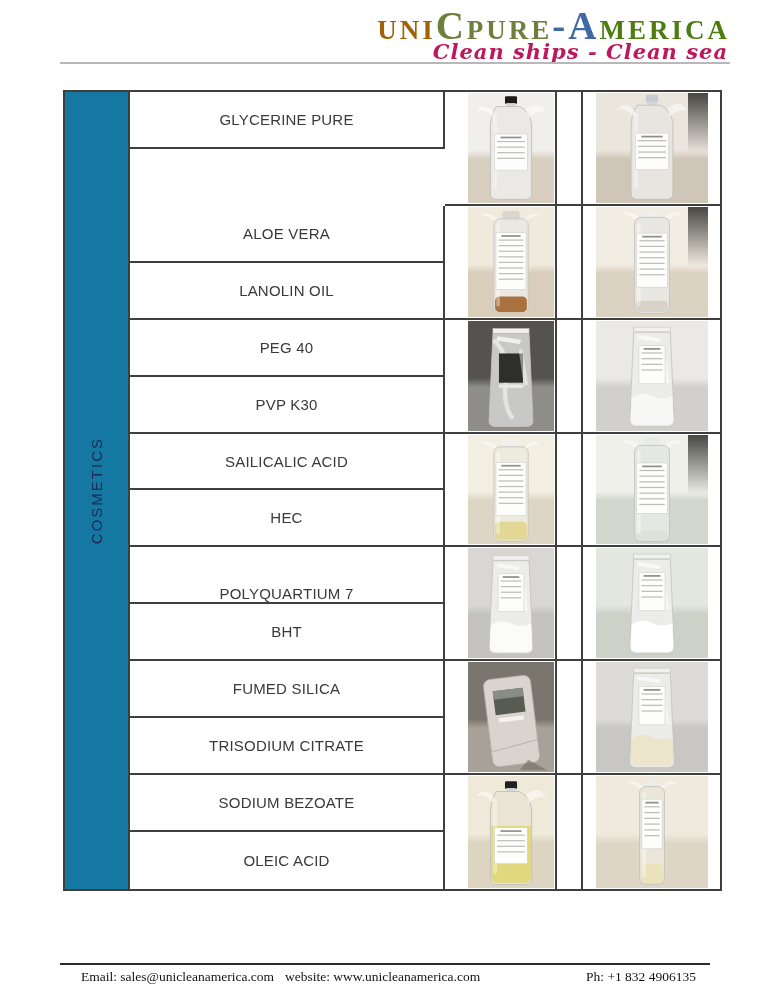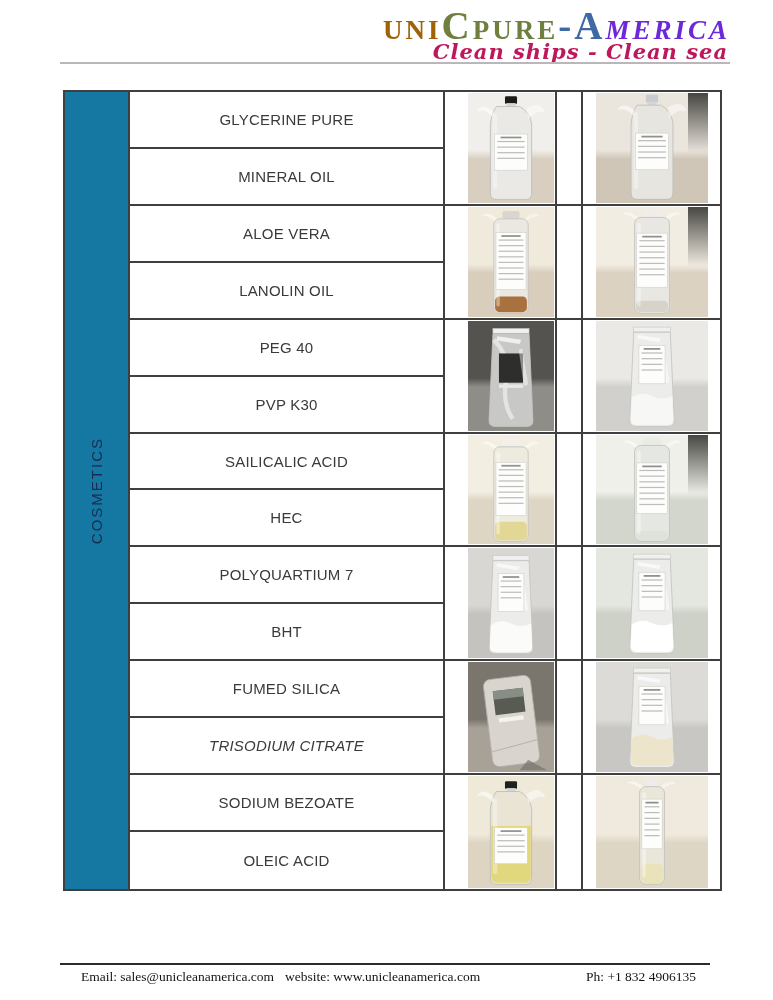--- a/index.html
+++ b/index.html
@@ -43,64 +43,61 @@
   .f-web{position:absolute;left:237px;}
   .f-ph{position:absolute;right:2px;}
 </style>
 </head>
 <body>
 
 <div class="page">
 
   <header>
     <div class="logo">
-      <span class="g sm" style="color: #a16207;">UNI</span><span class="g lg" style="color: rgb(111, 127, 62);">C</span><span class="g sm" style="color: rgb(111, 127, 62);">PURE</span><span class="b lg" style="color: rgb(61, 106, 164);">-</span><span class="b lg" style="color: rgb(61, 106, 164);">A</span><span class="b sm" style="color: #6d28d9; font-style: italic;">MERICA</span>
+      <span class="g sm" style="color: #a16207;">UNI</span><span class="g lg" style="color: rgb(111, 127, 62);">C</span><span class="g sm" style="color: rgb(111, 127, 62);">PURE</span><span class="b lg" style="color: rgb(61, 106, 164);">-</span><span class="b lg" style="color: rgb(61, 106, 164);">A</span><span class="b sm" style="color: #4d7c0f;">MERICA</span>
     </div>
     <div class="tagline" style="color: #be185d;">Clean ships - Clean sea</div>
     <div class="header-rule" style="background: rgb(184, 184, 184);"></div>
   </header>
 
   <main class="catalog">
       <div class="cell cat-cell no-bb" style="grid-area: 1 / 1 / span 14; background: rgb(20, 120, 163);">
         <span class="cat-label" style="color: rgb(28, 43, 80);">COSMETICS</span>
       </div>
       <div class="cell name-cell" style="grid-area: 1 / 2;">
         <span>GLYCERINE PURE</span>
       </div>
-      <div class="cell name-cell" style="grid-area: 2 / 2;">
-        <span>MINERAL OIL</span>
-      </div>
       <div class="cell name-cell" style="grid-area: 3 / 2;">
         <span>ALOE VERA</span>
       </div>
       <div class="cell name-cell" style="grid-area: 4 / 2;">
         <span>LANOLIN OIL</span>
       </div>
       <div class="cell name-cell" style="grid-area: 5 / 2;">
         <span>PEG 40</span>
       </div>
       <div class="cell name-cell" style="grid-area: 6 / 2;">
         <span>PVP K30</span>
       </div>
       <div class="cell name-cell" style="grid-area: 7 / 2; text-align: center;">
         <span>SAILICALIC ACID</span>
       </div>
       <div class="cell name-cell" style="grid-area: 8 / 2;">
         <span>HEC</span>
       </div>
-      <div class="cell name-cell" style="grid-area: 9 / 2;">
+      <div class="cell name-cell" style="grid-area: 9 / 2; align-items: flex-end;">
         <span>POLYQUARTIUM 7</span>
       </div>
       <div class="cell name-cell" style="grid-area: 10 / 2;">
         <span>BHT</span>
       </div>
       <div class="cell name-cell" style="grid-area: 11 / 2; text-align: right;">
         <span>FUMED SILICA</span>
       </div>
-      <div class="cell name-cell" style="grid-area: 12 / 2; font-style: italic;">
+      <div class="cell name-cell" style="grid-area: 12 / 2;">
         <span>TRISODIUM CITRATE</span>
       </div>
       <div class="cell name-cell" style="grid-area: 13 / 2;">
         <span>SODIUM BEZOATE</span>
       </div>
       <div class="cell name-cell no-bb" style="grid-area: 14 / 2;">
         <span>OLEIC ACID</span>
       </div>
       <div class="cell photo-cell" style="grid-area: 1 / 3 / span 2;">
         <div class="photo left" style="background: linear-gradient(rgb(241, 239, 235) 0%, rgb(241, 239, 235) 52%, rgb(216, 207, 192) 60%, rgb(216, 207, 192) 100%);">

